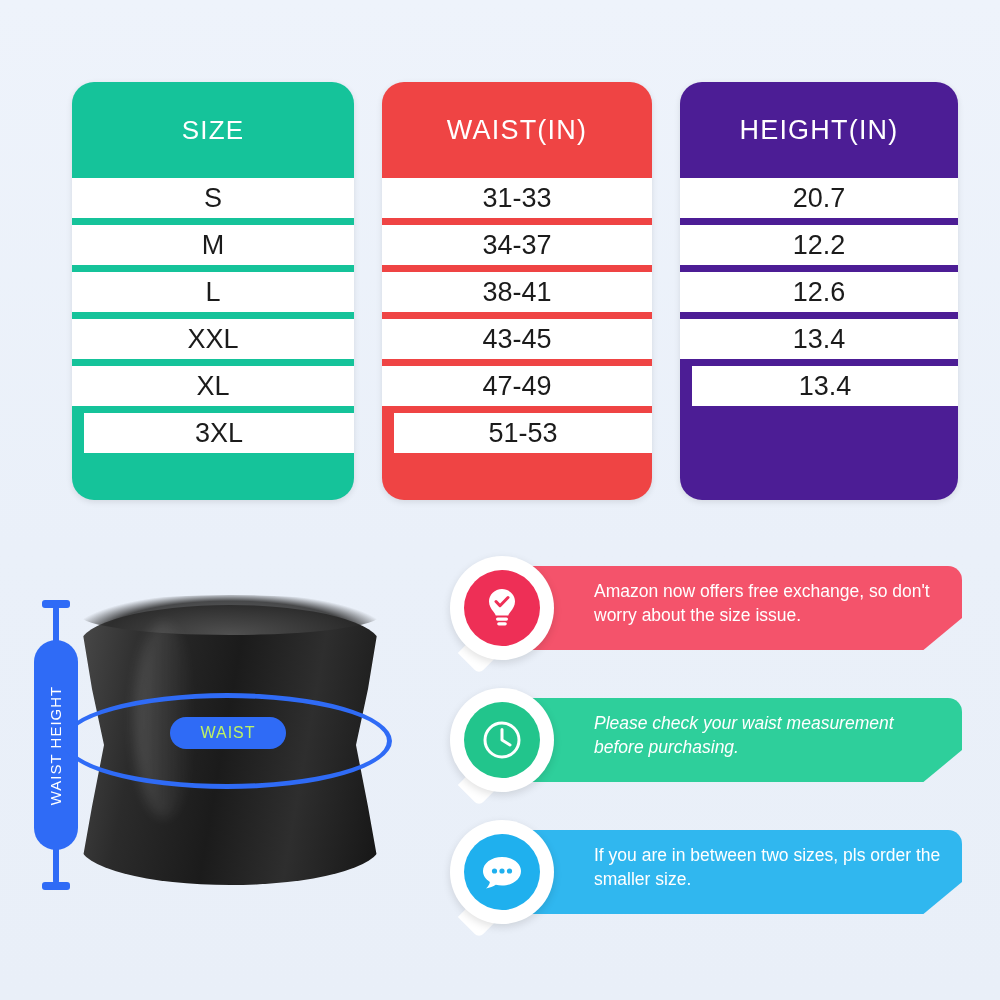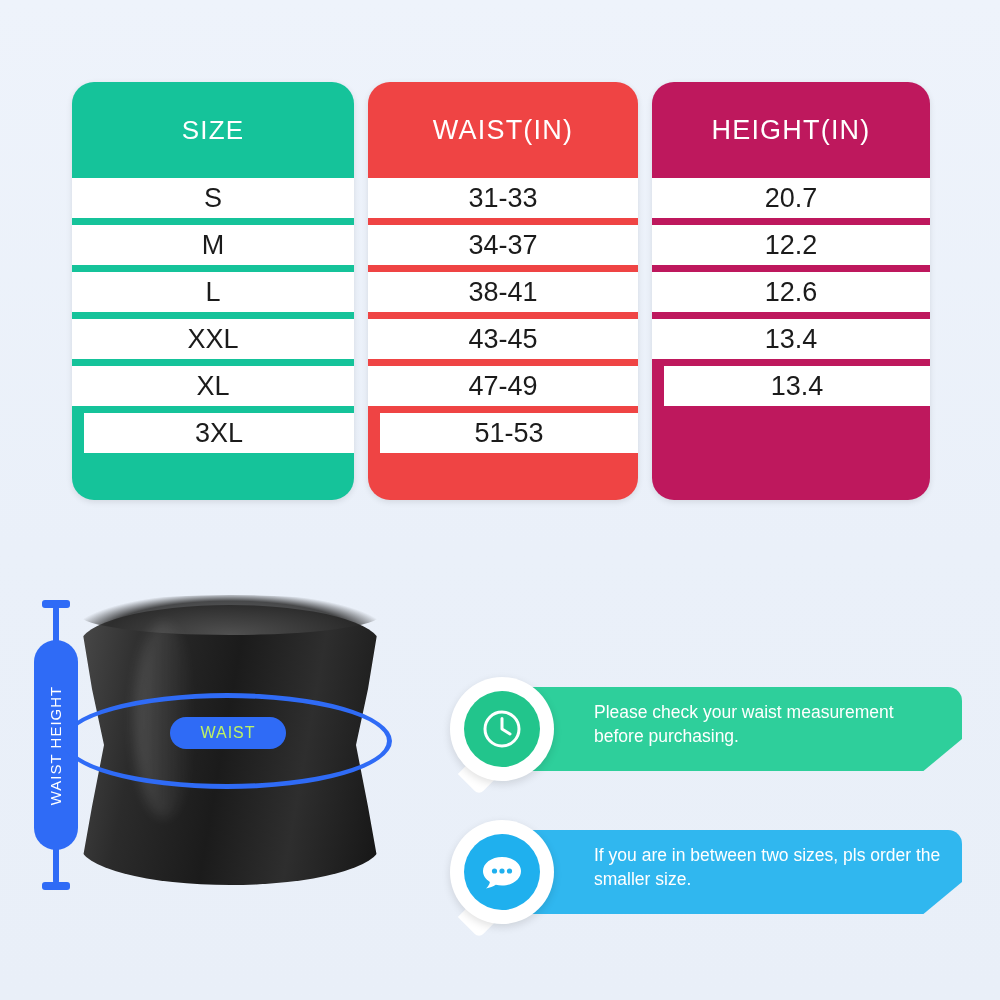--- a/index.html
+++ b/index.html
@@ -16,32 +16,32 @@
   }
 
   
   .size-table {
     position: absolute;
     left: 72px;
     top: 82px;
     width: 858px;
     height: 418px;
     display: flex;
-    gap: 14px;
+    gap: 28px;
   }
   .col {
     flex: 0 0 auto;
     border-radius: 22px;
     overflow: hidden;
     position: relative;
     box-shadow: 0 2px 6px rgba(0,0,0,0.10);
   }
   .col-size   { width: 282px; background: #15c39a; }
   .col-waist  { width: 270px; background: #ef4444; }
-  .col-height { width: 278px; background: #be185d; }
+  .col-height { width: 278px; background: #4c1d95; }
 
   .col-head {
     height: 96px;
     display: flex;
     align-items: center;
     justify-content: center;
     color: #ffffff;
     font-size: 26px;
     letter-spacing: 1.2px;
     font-weight: 400;
@@ -193,21 +193,21 @@
     width: 552px;
     height: 420px;
   }
   .note {
     position: absolute;
     left: 20px;
     width: 512px;
     height: 104px;
   }
   .note-1 { top: 8px; }
-  .note-2 { top: 129px; }
+  .note-2 { top: 140px; font-style: italic; }
   .note-3 { top: 272px; }
 
   .ribbon {
     position: absolute;
     left: 30px;
     top: 10px;
     width: 482px;
     height: 84px;
     clip-path: polygon(0 0, 100% 0, 100% 62%, 92% 100%, 0 100%);
     border-radius: 6px 14px 6px 6px;
@@ -333,20 +333,34 @@
     <div class="gloss"></div>
   </div>
 
   <div class="waist-ring"></div>
   <div class="waist-label">WAIST</div>
 
 </div>
 
 <div class="notes">
 
+  <div class="note note-1">
+    <div class="ribbon ribbon-1"></div>
+    <div class="note-text">Amazon now offers free exchange, so don't worry about the size issue.</div>
+    <div class="badge">
+      <div class="disc disc-1">
+        <svg width="40" height="44" viewBox="0 0 40 44" aria-hidden="true">
+          <path d="M20 3c-7.2 0-13 5.6-13 12.5 0 4.3 2.2 7.4 4.3 9.9 1.3 1.6 2.2 2.8 2.4 4.1h12.6c.2-1.3 1.1-2.5 2.4-4.1 2.1-2.5 4.3-5.6 4.3-9.9C33 8.6 27.2 3 20 3z" fill="#ffffff"></path>
+          <rect x="14" y="31.5" width="12" height="3.2" rx="1.6" fill="#ffffff"></rect>
+          <rect x="15.2" y="36.2" width="9.6" height="3.2" rx="1.6" fill="#ffffff"></rect>
+          <path d="M14 15.5l4 4.2 8-8.2" stroke="#ee2f56" stroke-width="3" fill="none" stroke-linecap="round" stroke-linejoin="round"></path>
+        </svg>
+      </div>
+    </div>
+  </div>
 
   <div class="note note-2">
     <div class="ribbon ribbon-2"></div>
     <div class="note-text">Please check your waist measurement before purchasing.</div>
     <div class="badge">
       <div class="disc disc-2">
         <svg width="44" height="44" viewBox="0 0 44 44" aria-hidden="true">
           <circle cx="22" cy="22" r="17" fill="none" stroke="#ffffff" stroke-width="3"></circle>
           <path d="M22 11.5V22l8 5" stroke="#ffffff" stroke-width="3" fill="none" stroke-linecap="round" stroke-linejoin="round"></path>
         </svg>

